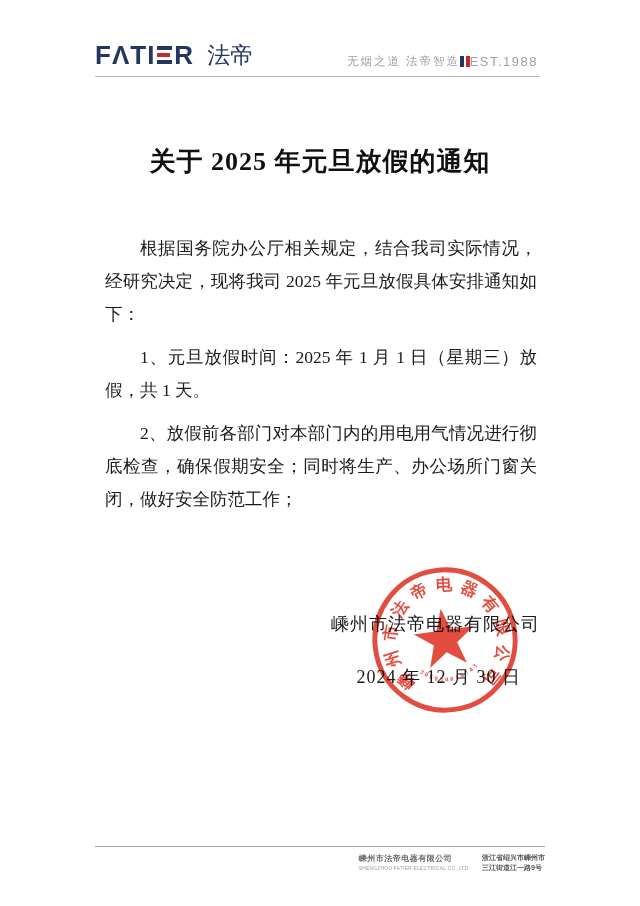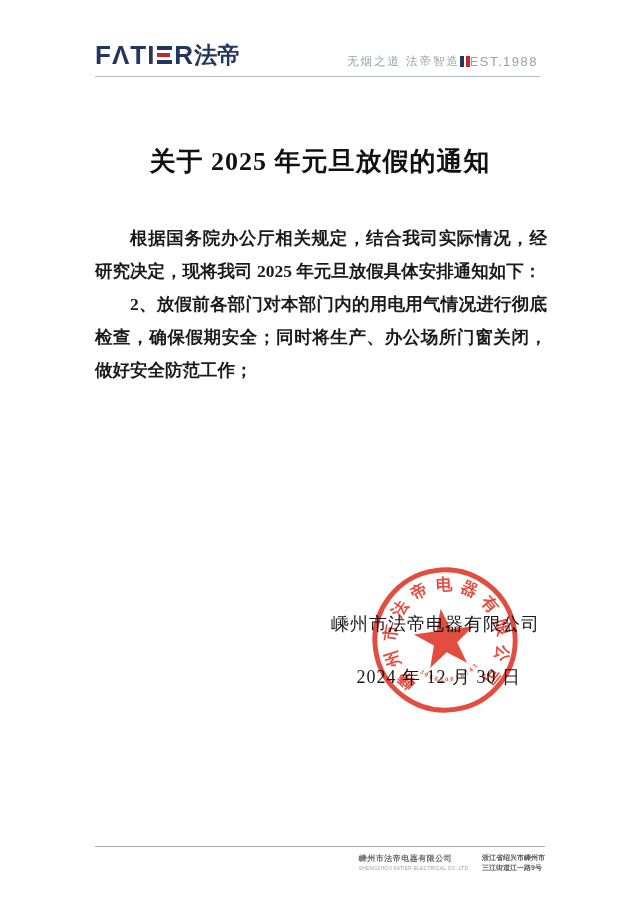--- a/index.html
+++ b/index.html
@@ -16,21 +16,21 @@
     font-family:"Liberation Sans","DejaVu Sans",sans-serif;
     font-size:26px; font-weight:800; color:#24365e; letter-spacing:0; line-height:1;
     margin-right:1px;
   }
   .logo-e { display:inline-flex; flex-direction:column; justify-content:center; gap:2.5px;
     width:15px; height:20px; margin:0 2px; }
   .logo-e .bar { height:4.2px; width:100%; background:#24365e; }
   .logo-e .bar.mid { background:#c62828; width:86%; }
   .logo-cn {
     font-family:"Liberation Sans","DejaVu Sans",sans-serif;
-    font-size:23px; font-weight:700; color:#24365e; margin-left:0; line-height:1;
+    font-size:23px; font-weight:400; color:#24365e; margin-left:13px; line-height:1;
   }
   .header-right {
     position:absolute; right:102px; top:54px; display:flex; align-items:center; 
     font-family:"Liberation Sans","DejaVu Sans",sans-serif; color:#9aa0a6;
   }
   .tagline { font-size:11.5px; letter-spacing:2px; }
   .flag-icon { display:inline-flex; gap:1.5px; align-items:center; }
   .flag-icon .b1 { width:4px; height:11px; background:#24365e; }
   .flag-icon .b2 { width:4px; height:11px; background:#c62828; }
   .established { font-size:13px; letter-spacing:1.5px; }
@@ -39,21 +39,21 @@
 
   
   .doc-title {
     position:absolute; left:0; right:0; top:144px; text-align:center;
     font-size:26px; font-weight:bold; letter-spacing:1px; color:#111;
   }
   .doc-body {
     position:absolute; left:95px; width:452px; top:222px;
     font-size:17.5px; line-height:33px; text-align:justify; color:#1a1a1a;
   }
-  .doc-body p { margin:0; text-indent:2em;font-weight:bold; }
+  .doc-body p { margin:10px; text-indent:2em; }
 
   
   .sig-company { position:absolute; right:100px; top:612px; font-size:18px; letter-spacing:1px; z-index:1; }
   .sig-date    { position:absolute; right:119px; top:665px; font-size:18px; letter-spacing:1px; z-index:1; }
 
   
   .seal-wrap { position:absolute; left:366px; top:561px; width:158px; height:158px;
     z-index:2; mix-blend-mode:multiply; opacity:.9; transform:rotate(-8deg); }
   .seal-wrap svg { display:block; }
   .seal-ring-text { font-family:"Liberation Sans","DejaVu Sans",sans-serif; font-weight:bold; }
@@ -97,20 +97,21 @@
     </span>
     <span class="established">EST.1988</span>
   </div>
 
   <div class="header-divider"></div>
 
   <div class="doc-title">关于 2025 年元旦放假的通知</div>
 
   <div class="doc-body">
     <p>根据国务院办公厅相关规定，结合我司实际情况，经研究决定，现将我司 2025 年元旦放假具体安排通知如下：</p>
+    <p>1、元旦放假时间：2025 年 1 月 1 日（星期三）放假，共 1 天。</p>
     <p>2、放假前各部门对本部门内的用电用气情况进行彻底检查，确保假期安全；同时将生产、办公场所门窗关闭，做好安全防范工作；</p>
   </div>
 
   <div class="sig-company">嵊州市法帝电器有限公司</div>
   <div class="sig-date">2024 年 12 月 30 日</div>
 
   <div class="seal-wrap">
     <svg viewBox="0 0 160 160" width="158" height="158">
       <defs>
         <path id="ringPath" d="M 46.6 119.8 A 52 52 0 0 1 113.4 40.2 A 52 52 0 1 1 46.6 119.8" fill="none"></path>

